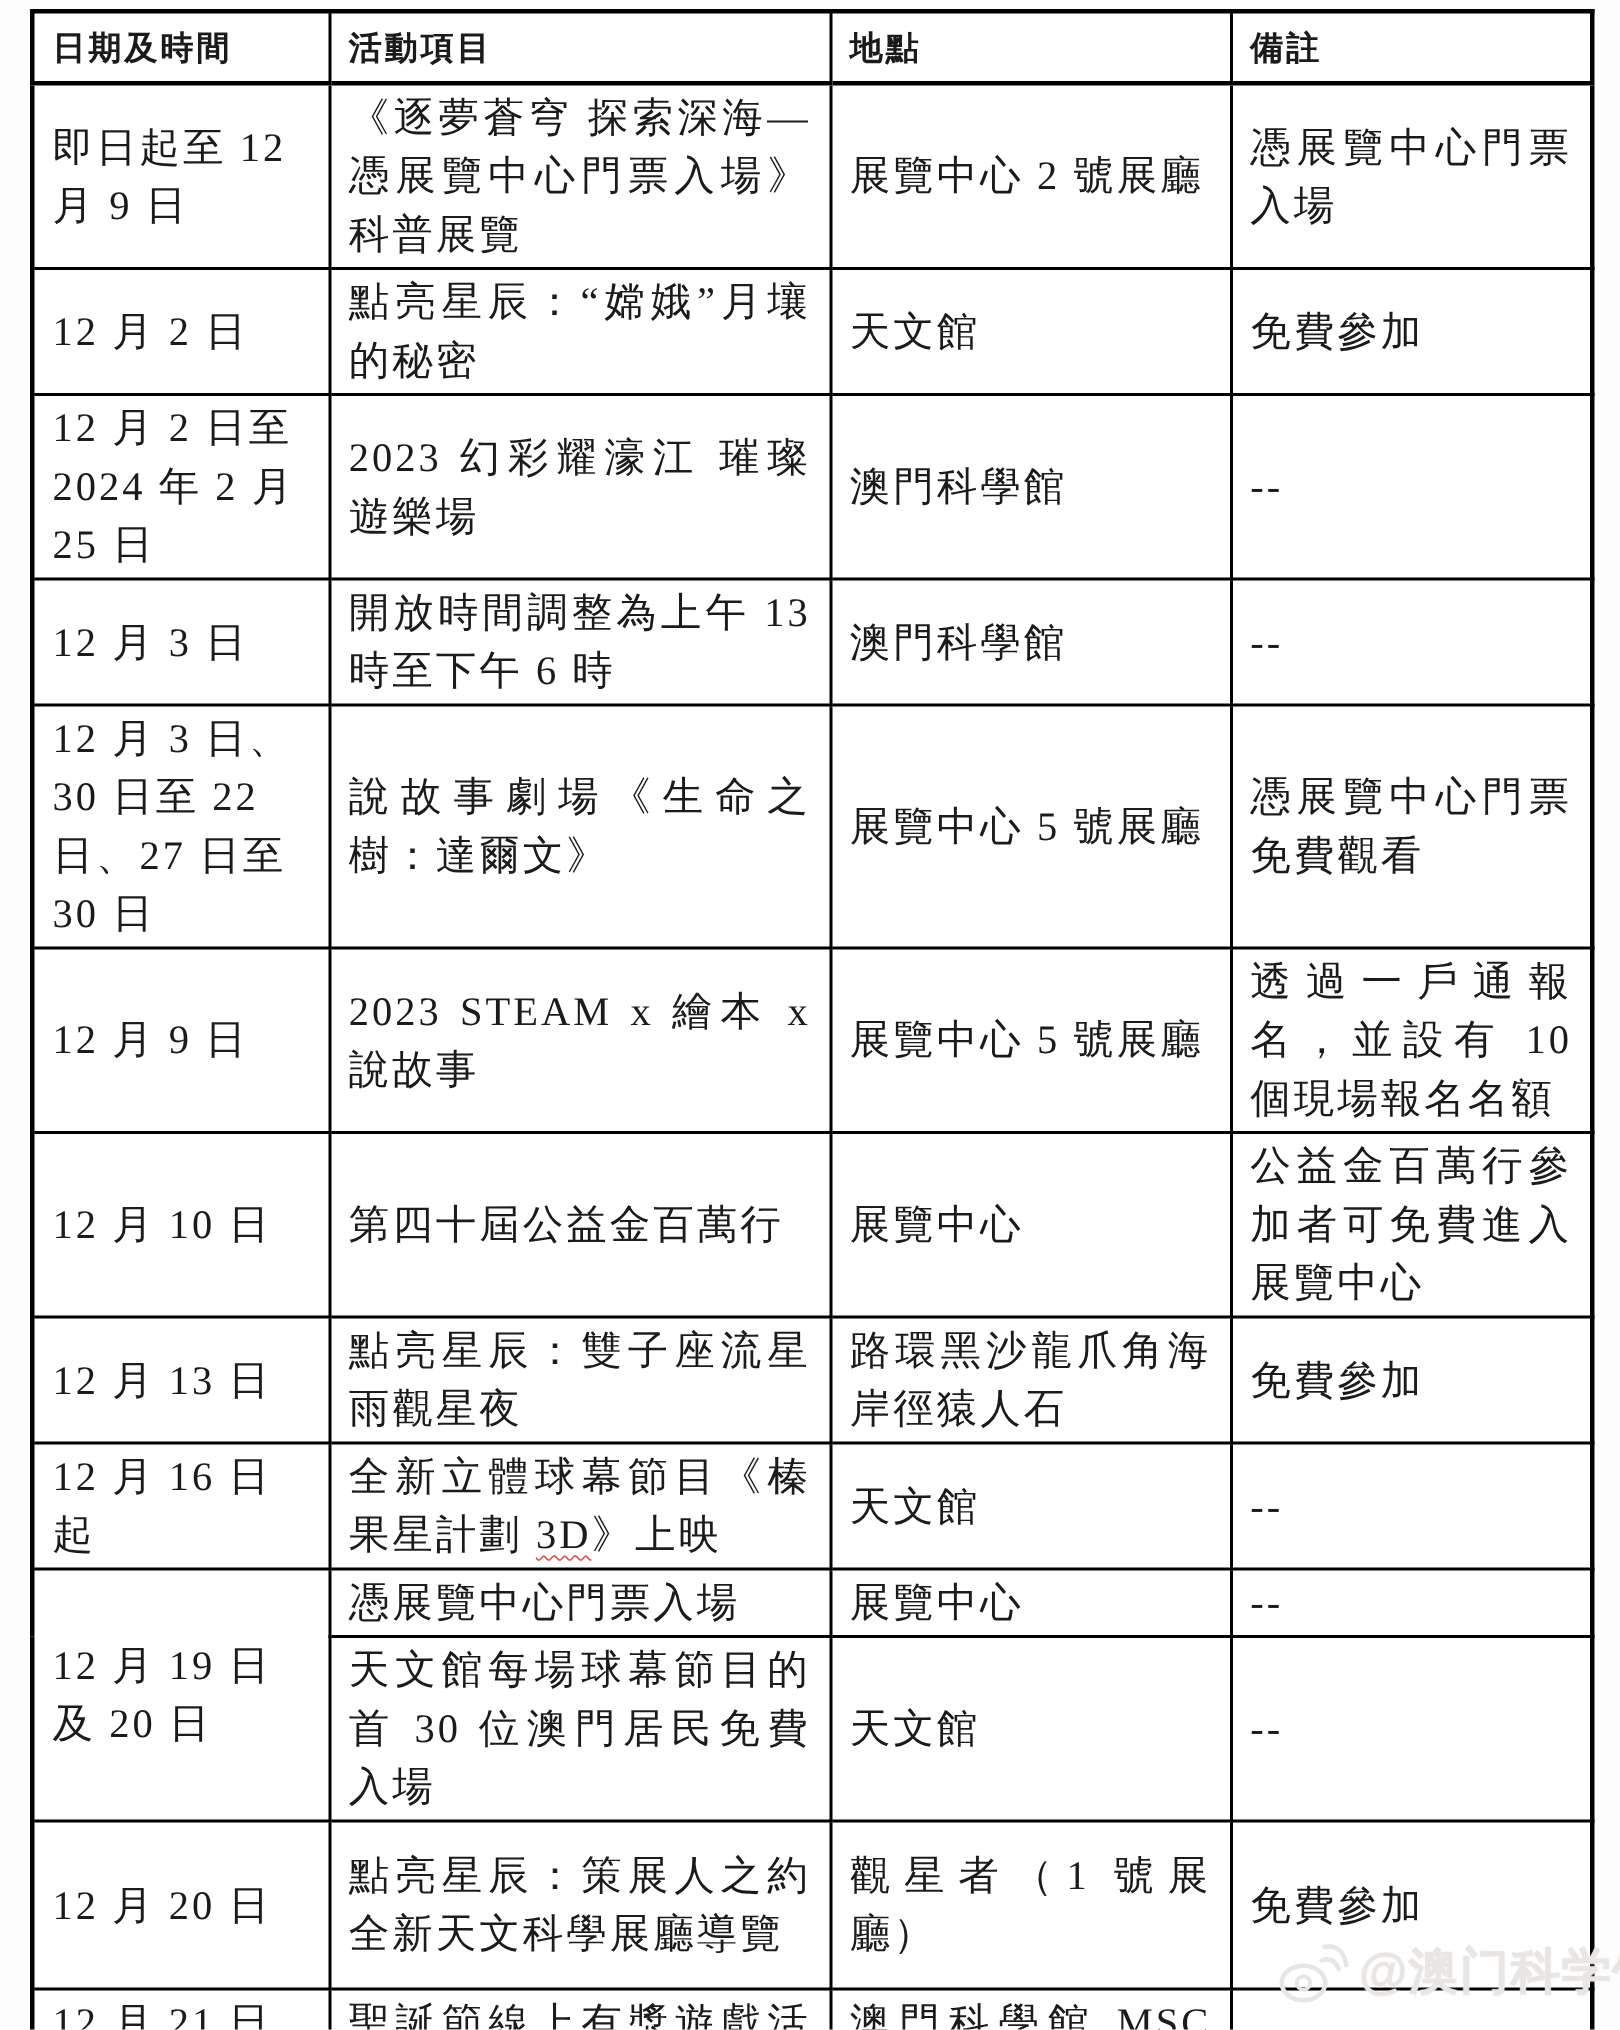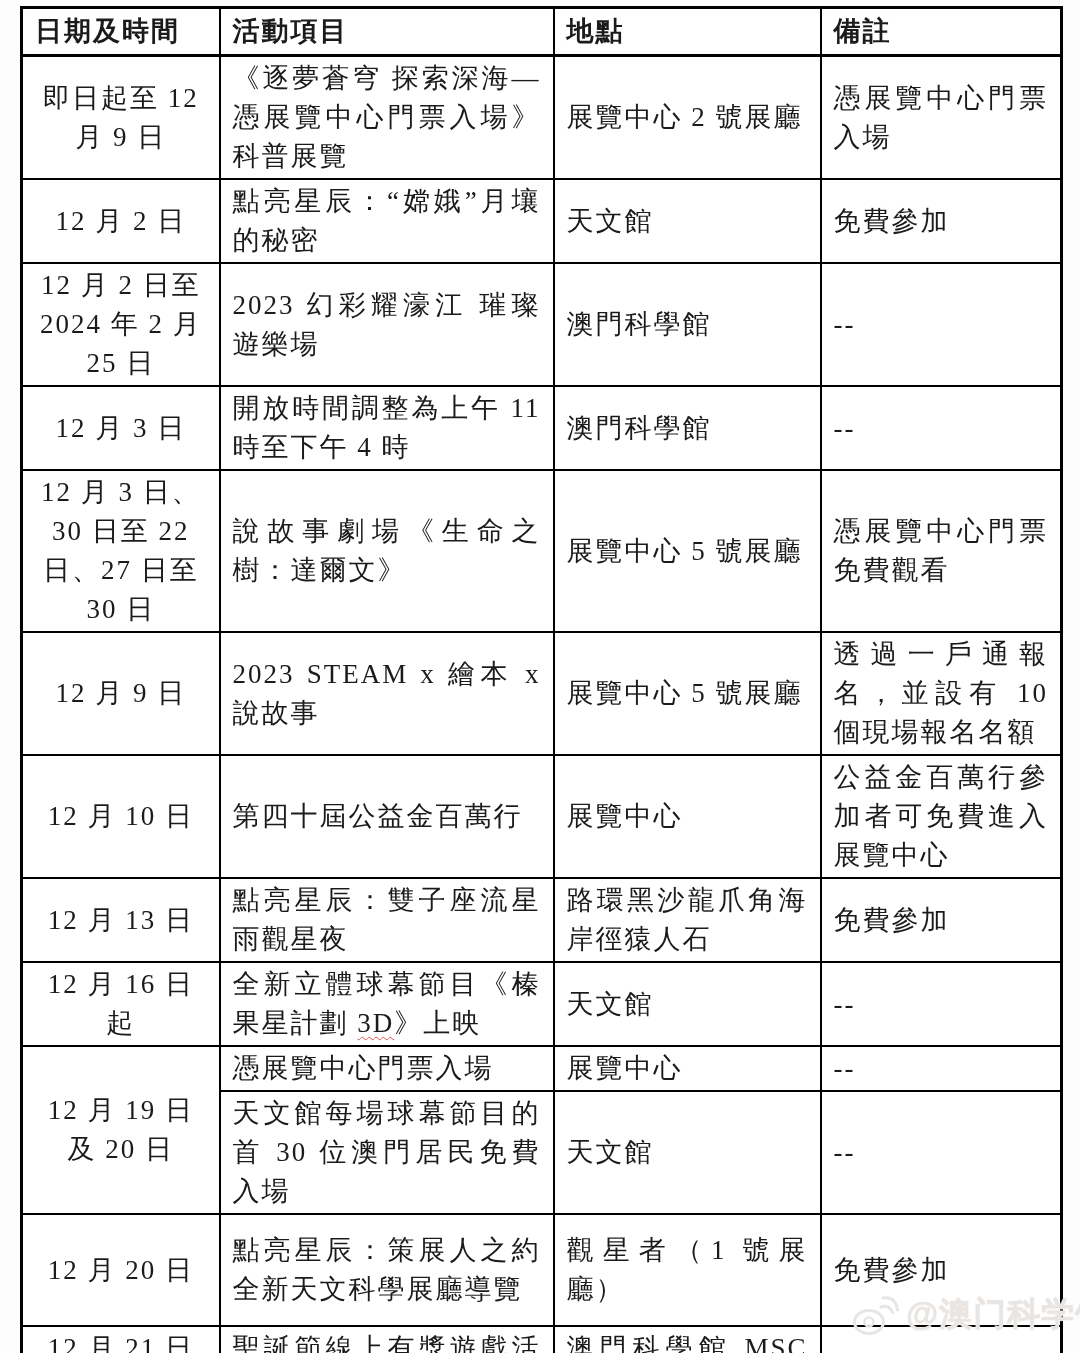--- a/index.html
+++ b/index.html
@@ -17,24 +17,24 @@
   th,td{
     border:2px solid #000;
     padding:2px 12px;
     vertical-align:middle;
     letter-spacing:2px;
     line-height:39px;
     overflow:hidden;
     word-break:break-all;
   }
   th{
-    font-size:27px;font-weight:bold;text-align:left;
+    font-size:22px;font-weight:bold;text-align:left;
     border-bottom:3px solid #000;
   }
-  td{font-size:27px;text-align:center;}
+  td{font-size:27px;}
   td.j{text-align:justify;text-justify:inter-character;}
   tr.hh{height:48px}
   tr.r0{height:114px}
   tr.r1{height:80px}
   tr.r2{height:118px}
   tr.r3{height:64px}
   tr.r4{height:127px}
   tr.r5{height:115px}
   tr.r6{height:121px}
   tr.r7{height:83px}
@@ -93,21 +93,21 @@
         <td class="j">免費參加</td>
       </tr>
       <tr class="r2">
         <td>12 月 2 日至 2024 年 2 月 25 日</td>
         <td class="j">2023 幻彩耀濠江 璀璨遊樂場</td>
         <td class="j">澳門科學館</td>
         <td class="j">--</td>
       </tr>
       <tr class="r3">
         <td>12 月 3 日</td>
-        <td class="j">開放時間調整為上午 11 時至下午 4 時</td>
+        <td class="j">開放時間調整為上午 13 時至下午 6 時</td>
         <td class="j">澳門科學館</td>
         <td class="j">--</td>
       </tr>
       <tr class="r4">
         <td>12 月 3 日、30 日至 22 日、27 日至 30 日</td>
         <td class="j">說故事劇場《生命之樹：達爾文》</td>
         <td class="j">展覽中心 5 號展廳</td>
         <td class="j">憑展覽中心門票免費觀看</td>
       </tr>
       <tr class="r5">

